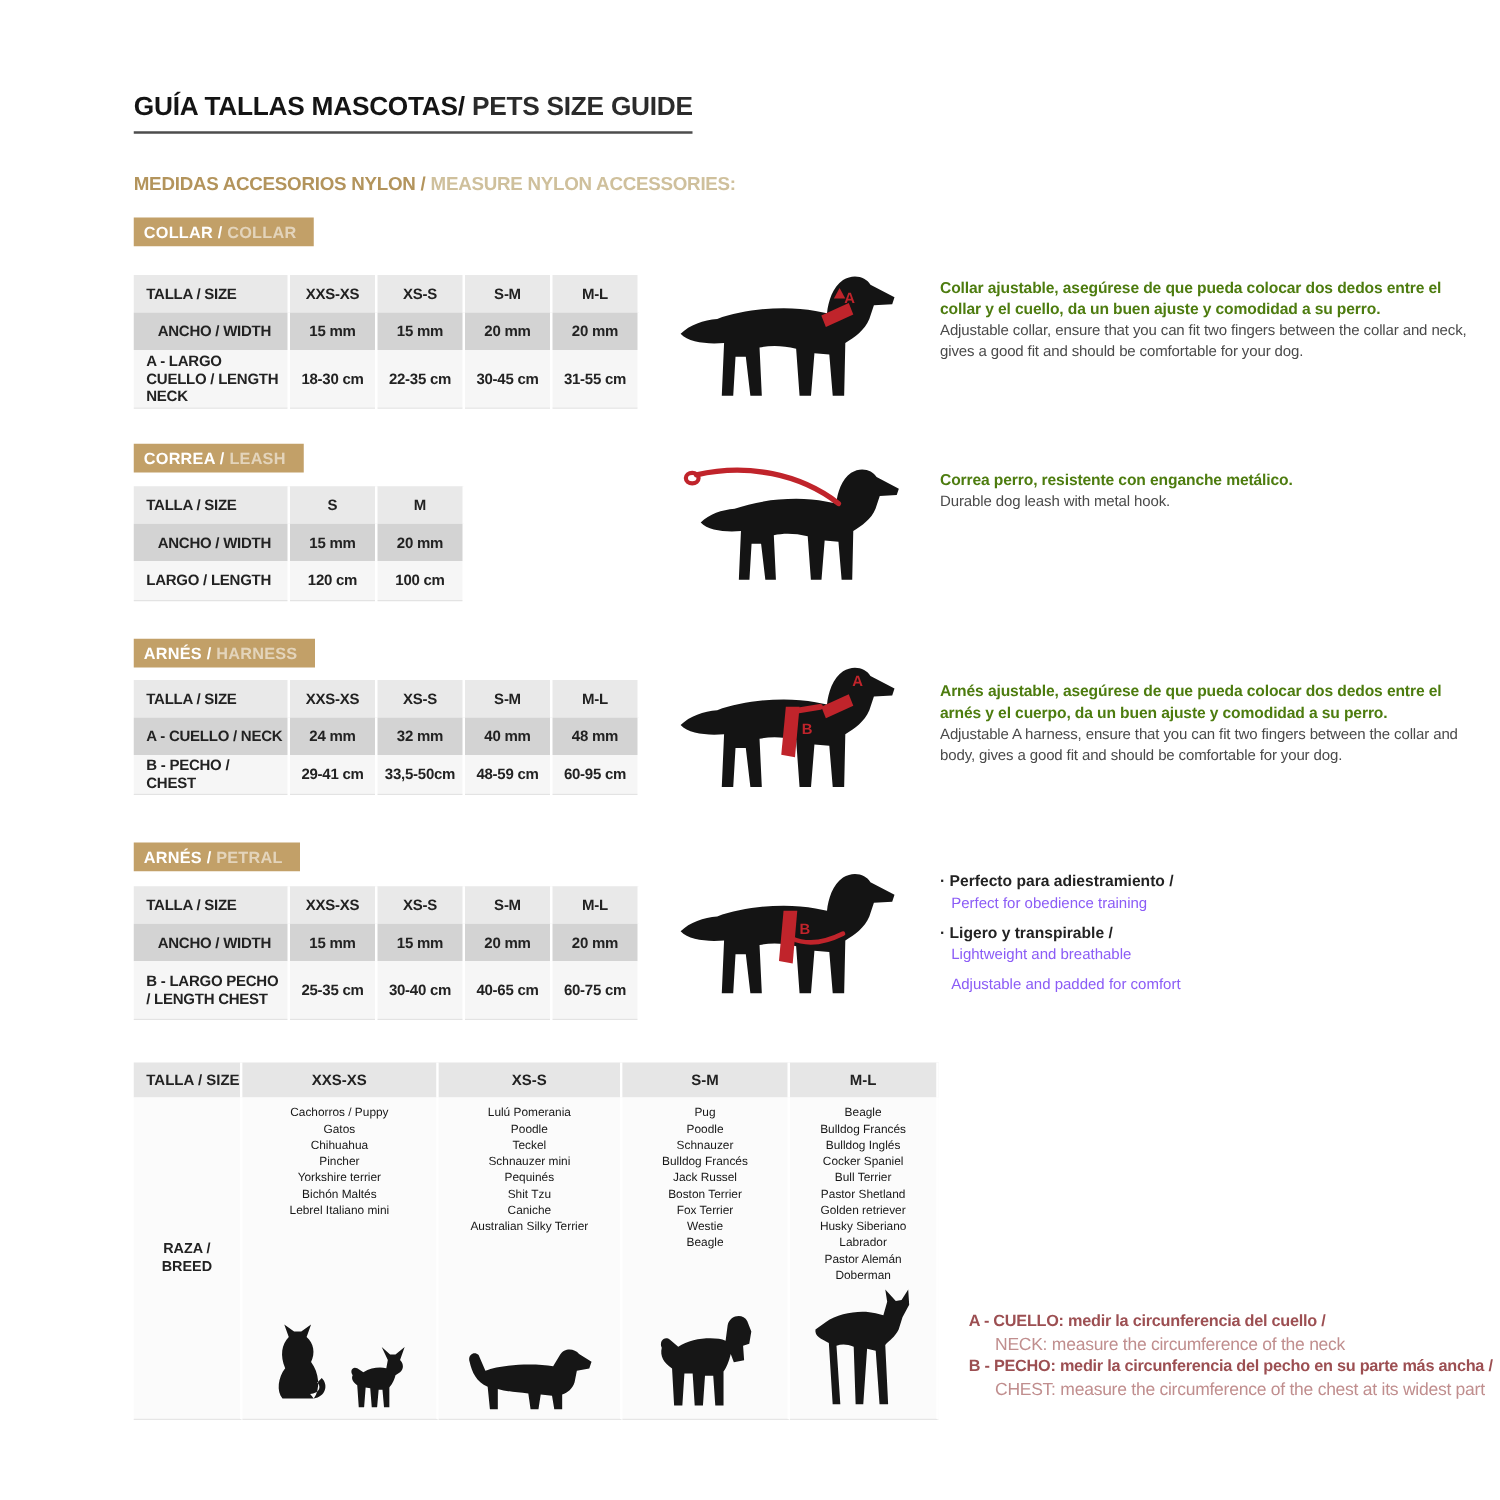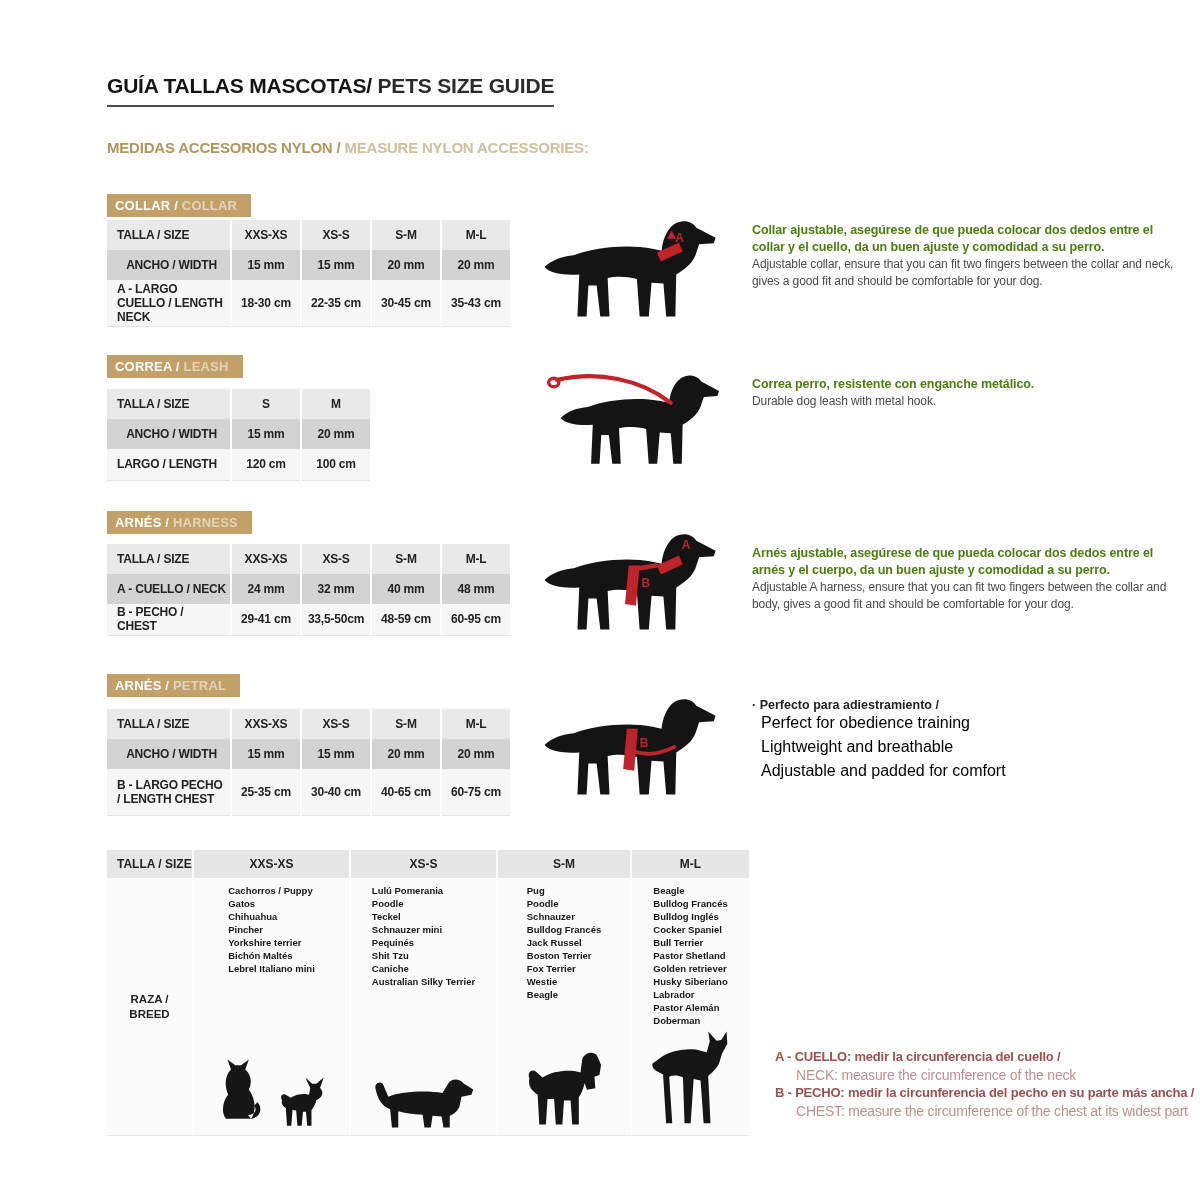--- a/index.html
+++ b/index.html
@@ -27,31 +27,31 @@
   .spec tr.r3s td { background:#f6f6f6; height:31px; border-bottom:1px solid #e3e3e3; }
 
   .desc { position:absolute; left:740px; width:437px; font-size:12.5px; line-height:17px; letter-spacing:-0.1px; }
   .desc .es { font-weight:bold; color:#4d7c0f; }
   .desc .en { font-weight:normal; color:#4a4a4a; font-size:12px; }
 
   .bullets { position:absolute; left:740px; top:697px; width:437px; font-size:12.5px; line-height:17px; }
   .bullet { margin-bottom:7px; }
   .bullet .es { font-weight:bold; color:#232323; }
   .bullet .es::before { content:"· "; }
-  .bullet .en { color:#000000; padding-left:9px; font-size:16px; }
+  .bullet .en { color:#8b5cf6; padding-left:9px; font-size:12px; }
 
   .breed-table { position:absolute; left:95px; top:850px; width:644px; }
   .bt-header { display:flex; height:28px; font-weight:bold; font-size:12px; color:#222; }
   .bt-h { background:#e6e6e6; display:flex; align-items:center; justify-content:center; border-right:2px solid #fff; }
   .bt-body { display:flex; height:258px; }
   .bt-col { background:#fbfbfb; border-right:2px solid #fff; border-bottom:1px solid #e6e6e6; display:flex; flex-direction:column; align-items:center; }
   .w0 { width:87px; } .w1 { width:157px; } .w2 { width:147px; } .w3 { width:134px; } .w4 { width:119px; }
   .bt-col.labcol { justify-content:center; }
   .raza { font-weight:bold; font-size:11.5px; line-height:15px; text-align:center; white-space:pre-line; color:#222; }
-  .breed-list { font-size:9.5px; font-weight:bold; line-height:13px; white-space:pre-line; padding-top:6px; color:#161616; }
+  .breed-list { font-size:9.5px; font-weight:normal; line-height:13px; text-align:center; white-space:pre-line; padding-top:6px; color:#161616; }
   .sil-row { margin-top:auto; display:flex; align-items:flex-end; gap:10px; padding-bottom:4px; }
 
   .notes { position:absolute; left:763px; top:1048px; width:430px; font-size:13px; line-height:18px; letter-spacing:-0.2px; }
   .note-bold { font-weight:bold; color:#9c4f52; }
   .note-light { color:#c08e8e; padding-left:21px; font-size:14px; }
 
   svg.fig { position:absolute; overflow:visible; }
   .dogfill { fill:#141414; }
   .ani { fill:#161616; }
   .red { fill:#c0242b; }
@@ -70,21 +70,21 @@
 <div class="page">
 
   <div class="title">
     <span>GUÍA TALLAS MASCOTAS/</span><span class="en"> PETS SIZE GUIDE</span>
   </div>
 
   <div class="subtitle">
     <span class="es">MEDIDAS ACCESORIOS NYLON / </span><span class="en">MEASURE NYLON ACCESSORIES:</span>
   </div>
 
-  <div class="badge" style="top:194px">
+  <div class="badge" style="top:174px">
     <span>COLLAR / </span><span class="en">COLLAR</span>
   </div>
   <table class="spec" style="left:95px; top:220px">
     <tbody>
         <tr class="r1">
       <td class="lab">TALLA / SIZE</td>
       <td class="val">XXS-XS</td>
       <td class="val">XS-S</td>
       <td class="val">S-M</td>
       <td class="val">M-L</td>
@@ -94,21 +94,21 @@
       <td class="val">15 mm</td>
       <td class="val">15 mm</td>
       <td class="val">20 mm</td>
       <td class="val">20 mm</td>
     </tr>
     <tr class="r3">
       <td class="lab">A - LARGO CUELLO / LENGTH NECK</td>
       <td class="val">18-30 cm</td>
       <td class="val">22-35 cm</td>
       <td class="val">30-45 cm</td>
-      <td class="val">35-43 cm</td>
+      <td class="val">31-55 cm</td>
     </tr>
   </tbody>
     </table>
   <svg class="fig" style="left:527px; top:214px" width="183" height="119" viewBox="0 0 200 130">
     <use href="#dog-base" class="dogfill"></use>
     <polygon class="red" points="129,42 153,31 157,41 133,52"></polygon>
     <polygon class="red" points="140,27 150,27 145,18"></polygon>
     <text class="red-t" x="149" y="31">A</text>
   </svg>
   <div class="desc" style="top:222px">
@@ -222,20 +222,21 @@
     <polygon class="red" points="96,40 108,40 104,86 92,84"></polygon>
     <path d="M148,60 C132,68 116,70 103,64" class="redline" stroke-width="4"></path>
     <text class="red-t" x="110" y="60">B</text>
   </svg>
   <div class="bullets">
     <div class="bullet">
       <div class="es">Perfecto para adiestramiento /</div>
       <div class="en">Perfect for obedience training</div>
     </div>
     <div class="bullet">
+      <div class="es">Ligero y transpirable /</div>
       <div class="en">Lightweight and breathable</div>
     </div>
     <div class="bullet">
       <div class="en">Adjustable and padded for comfort</div>
     </div>
   </div>
 
   <div class="breed-table">
     <div class="bt-header">
       <div class="bt-h w0" style="justify-content:flex-start; padding-left:10px">TALLA /  SIZE</div>

